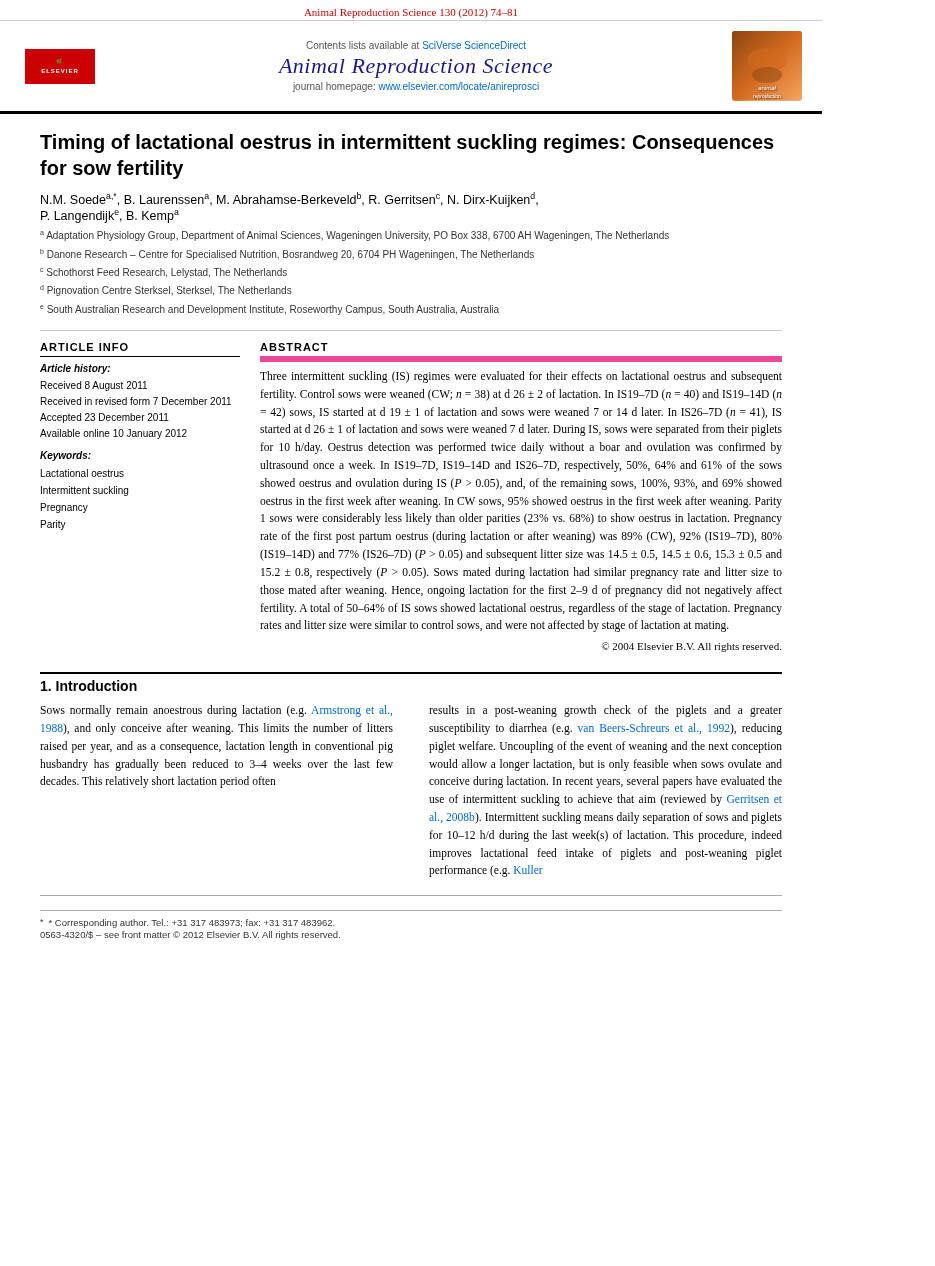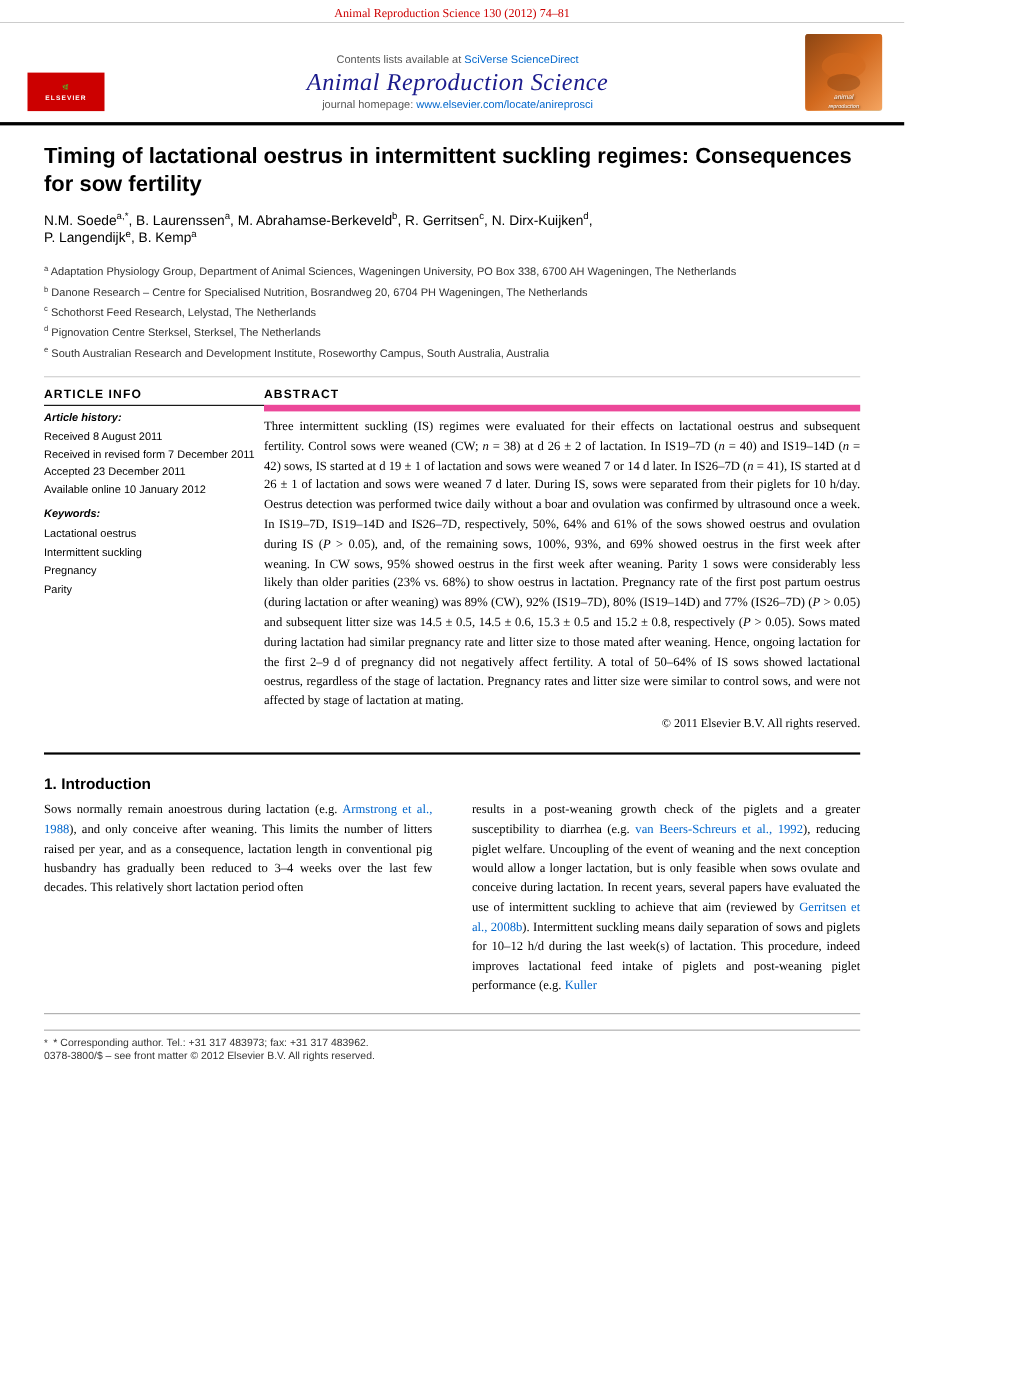--- a/index.html
+++ b/index.html
@@ -25,21 +25,21 @@
       text-align: center;
       font-size: 11px;
       color: #c00;
       padding: 6px 0 2px 0;
       border-bottom: 1px solid #ccc;
     }
 
     
     .journal-header {
       display: flex;
-      align-items: flex-end;
+      align-items: center;
       padding: 10px 20px;
       border-bottom: 3px solid #000;
       background: #fff;
       gap: 10px;
     }
 
     .elsevier-logo {
       display: flex;
       flex-direction: column;
       align-items: center;
@@ -129,21 +129,21 @@
       color: #000;
       margin-bottom: 10px;
       line-height: 1.3;
       font-family: Arial, sans-serif;
     }
 
     
     .authors {
       font-size: 12.5px;
       color: #000;
-      margin-bottom: 16px;
+      margin-bottom: 4px;
       font-family: Arial, sans-serif;
     }
 
     
     .affiliations {
       font-size: 10px;
       color: #333;
       margin-bottom: 12px;
       font-family: Arial, sans-serif;
       line-height: 1.6;
@@ -162,20 +162,21 @@
 
     .divider-thin {
       border: none;
       border-top: 0.5px solid #aaa;
       margin: 6px 0;
     }
 
     
     .two-col {
       display: flex;
+      gap: 20px;
       margin-top: 10px;
     }
 
     .col-left {
       width: 200px;
       min-width: 200px;
     }
 
     .col-right {
       flex: 1;
@@ -248,21 +249,21 @@
       font-size: 11px;
       text-align: right;
       margin-top: 5px;
       color: #000;
     }
 
     
     .intro-section {
       margin-top: 20px;
       border-top: 2px solid #000;
-      padding-top: 18px;
+      padding-top: 4px;
     }
 
     .intro-two-col {
       display: flex;
       gap: 36px;
       margin-top: 8px;
     }
 
     .intro-col {
       flex: 1;
@@ -408,21 +409,21 @@
         <div class="keyword-item">Intermittent suckling</div>
         <div class="keyword-item">Pregnancy</div>
         <div class="keyword-item">Parity</div>
       </div>
 
       <div class="col-right">
         <div class="abstract-label">ABSTRACT</div>
         <div class="abstract-text">
           Three intermittent suckling (IS) regimes were evaluated for their effects on lactational oestrus and subsequent fertility. Control sows were weaned (CW; <i>n</i> = 38) at d 26 ± 2 of lactation. In IS19–7D (<i>n</i> = 40) and IS19–14D (<i>n</i> = 42) sows, IS started at d 19 ± 1 of lactation and sows were weaned 7 or 14 d later. In IS26–7D (<i>n</i> = 41), IS started at d 26 ± 1 of lactation and sows were weaned 7 d later. During IS, sows were separated from their piglets for 10 h/day. Oestrus detection was performed twice daily without a boar and ovulation was confirmed by ultrasound once a week. In IS19–7D, IS19–14D and IS26–7D, respectively, 50%, 64% and 61% of the sows showed oestrus and ovulation during IS (<i>P</i> &gt; 0.05), and, of the remaining sows, 100%, 93%, and 69% showed oestrus in the first week after weaning. In CW sows, 95% showed oestrus in the first week after weaning. Parity 1 sows were considerably less likely than older parities (23% vs. 68%) to show oestrus in lactation. Pregnancy rate of the first post partum oestrus (during lactation or after weaning) was 89% (CW), 92% (IS19–7D), 80% (IS19–14D) and 77% (IS26–7D) (<i>P</i> &gt; 0.05) and subsequent litter size was 14.5 ± 0.5, 14.5 ± 0.6, 15.3 ± 0.5 and 15.2 ± 0.8, respectively (<i>P</i> &gt; 0.05). Sows mated during lactation had similar pregnancy rate and litter size to those mated after weaning. Hence, ongoing lactation for the first 2–9 d of pregnancy did not negatively affect fertility. A total of 50–64% of IS sows showed lactational oestrus, regardless of the stage of lactation. Pregnancy rates and litter size were similar to control sows, and were not affected by stage of lactation at mating.
         </div>
-        <div class="abstract-copyright">© 2011 Elsevier B.V. All rights reserved.</div>
+        <div class="abstract-copyright">© 2004 Elsevier B.V. All rights reserved.</div>
       </div>
     </div>
 
     <div class="intro-section">
       <div class="section-number">
         <span>1.</span>
         <span>Introduction</span>
       </div>
 
       <div class="intro-two-col">
@@ -439,18 +440,18 @@
       </div>
     </div>
 
     <div class="footer-section">
       <hr class="divider-thin">
       <div class="footnote-line">
         <span class="footnote-star">*</span>
         <span>* Corresponding author. Tel.: +31 317 483973; fax: +31 317 483962.</span>
       </div>
       <div class="footer-note">
-        <span>0378-3800/$ – see front matter © 2012 Elsevier B.V. All rights reserved.</span>
+        <span>0563-4320/$ – see front matter © 2012 Elsevier B.V. All rights reserved.</span>
       </div>
     </div>
 
   </div>
 </div>
 
 </body></html>

